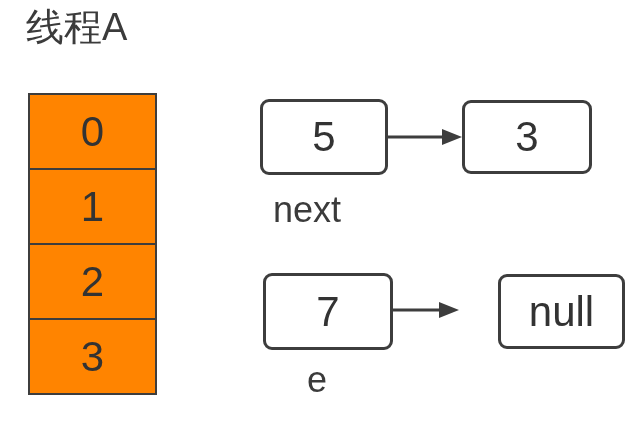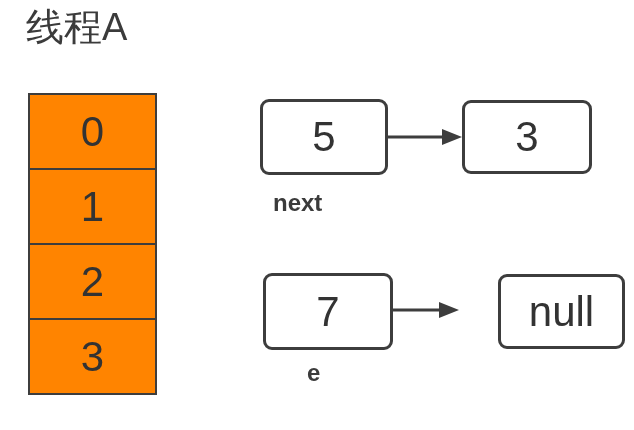--- a/index.html
+++ b/index.html
@@ -66,25 +66,24 @@
   .arrow {
     position: absolute;
     display: block;
   }
   .arrow-1 { left: 386px; top: 126px; }
   .arrow-2 { left: 391px; top: 299px; }
   .arrow line    { stroke: var(--stroke_dark, #3d3d3d); stroke-width: 3; }
   .arrow polygon { fill: var(--stroke_dark, #3d3d3d); }
   .node-label {
     position: absolute;
-    font-size: 24px;
+    font-size: 36px;
     line-height: 1.1;
     color: var(--text_dark, #3b3b3b);
     white-space: nowrap;
-    font-weight: bold;
   }
   .label-next { left: 273px; top: 190px; }
   .label-e    { left: 307px; top: 360px; }
 </style>
 </head>
 <body>
 
 <div class="canvas">
 
   <div class="title">线程A</div>

